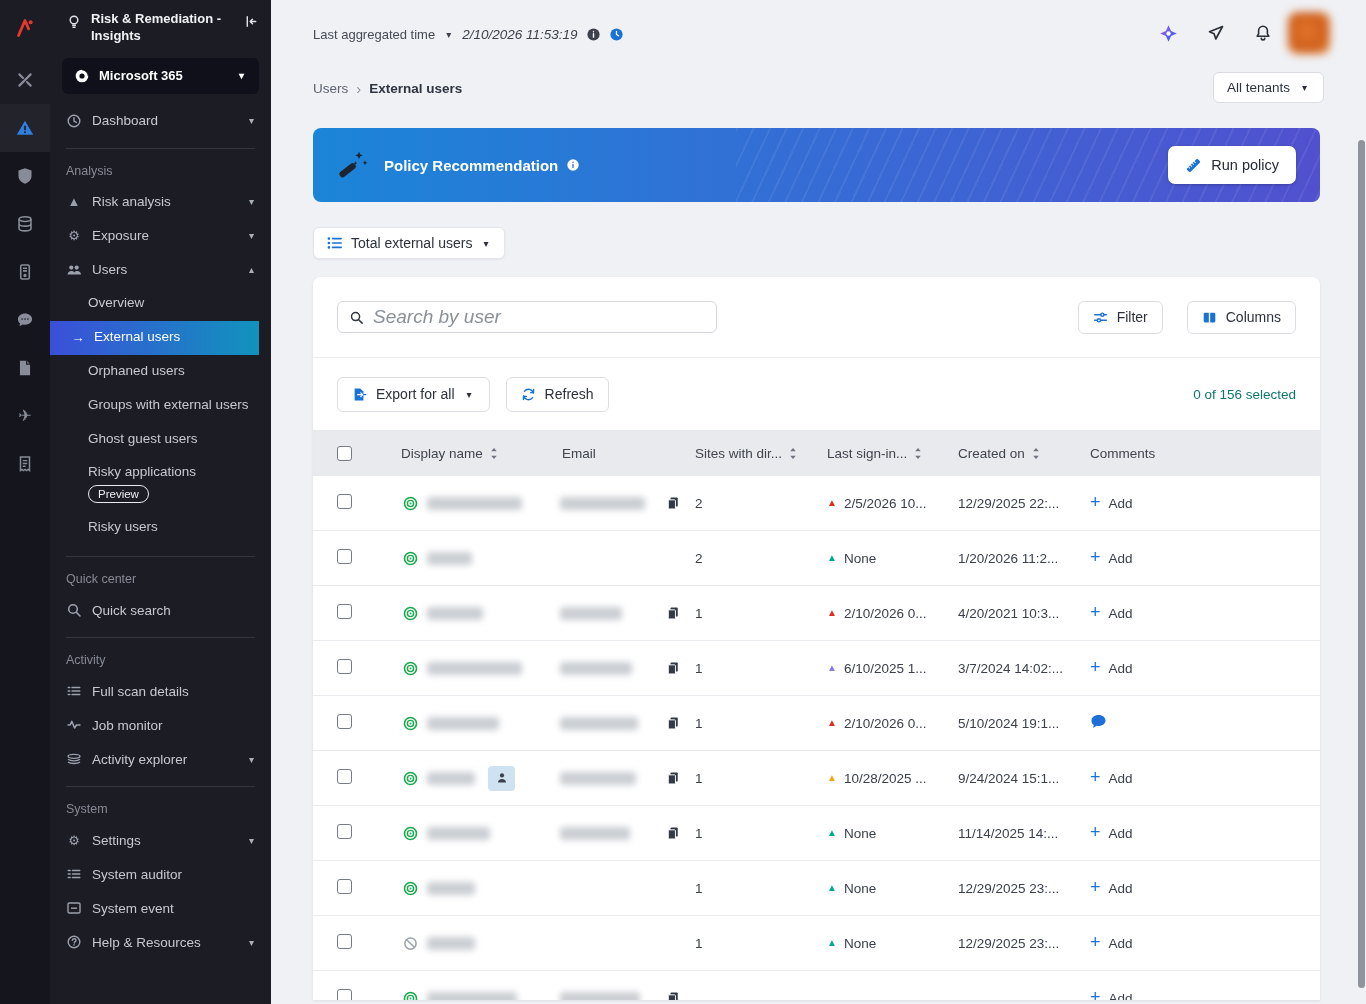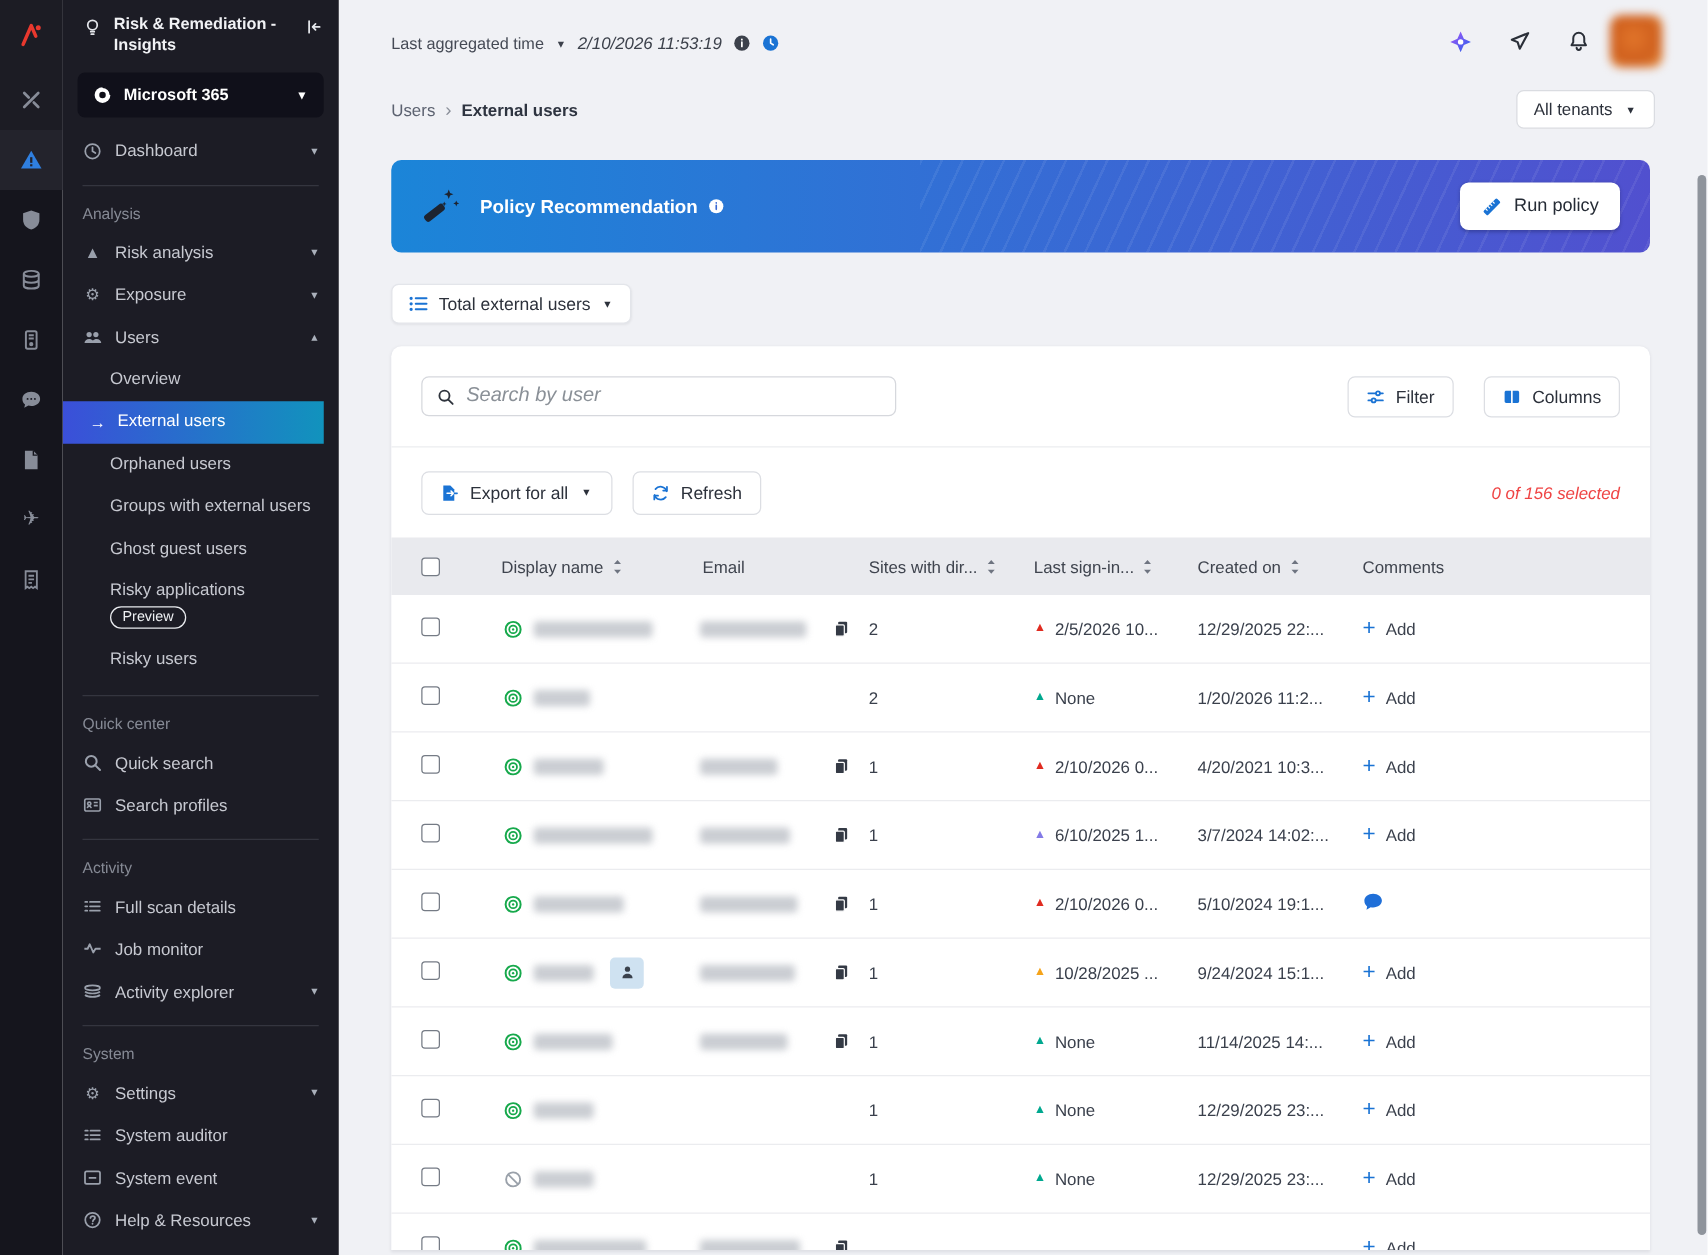--- a/index.html
+++ b/index.html
@@ -76,28 +76,28 @@
   
   .view-btn { position:absolute; left:42px; top:227px; height:32px; background:#fff; border:1px solid #e3e5ea; border-radius:6px; box-shadow:0 1px 2px rgba(0,0,0,.06); display:flex; align-items:center; gap:8px; padding:0 13px; font-size:14px; color:#2c313b; cursor:pointer; }
   .view-btn .ic { color:#1a73d4; }
   .view-btn .chev { color:#2c313b; }
 
   
   .card { position:absolute; left:42px; top:277px; width:1007px; height:723px; background:#fff; border-radius:8px 8px 0 0; box-shadow:0 1px 3px rgba(26,26,46,.09); overflow:hidden; }
   .search-row { height:81px; display:flex; align-items:center; padding:0 24px; border-bottom:1px solid #ecedf0; }
   .search-box { width:380px; height:32px; border:1px solid #d6d8dd; border-radius:6px; display:flex; align-items:center; gap:9px; padding:0 11px; }
   .search-box .ic { color:#2f343d; width:15px; height:15px; }
-  .search-box input { border:none; outline:none; flex:1; font-family:inherit; font-size:16px; font-style:italic; color:#3a404c; background:transparent; }
+  .search-box input { border:none; outline:none; flex:1; font-family:inherit; font-size:19px; font-style:italic; color:#3a404c; background:transparent; }
   .search-box input::placeholder { color:#8a9097; font-style:italic; }
   .btn { height:33px; background:#fff; border:1px solid #dcdee3; border-radius:6px; display:flex; align-items:center; gap:9px; padding:0 14px; font-size:14px; color:#2c313b; font-family:inherit; cursor:pointer; }
   .btn .ic { color:#1a73d4; width:15px; height:15px; }
   .right-btns { margin-left:auto; display:flex; gap:24px; }
   .export-row { height:72px; display:flex; align-items:center; gap:16px; padding:0 24px; }
   .export-row .btn { height:35px; }
-  .selected-note { margin-left:auto; font-style:italic; color:#ef4444; }
+  .selected-note { margin-left:auto; color:#0f766e; }
 
   
   .grid { display:grid; grid-template-columns:66px 181px 135px 132px 131px 132px 1fr; align-items:center; }
   .thead { height:46px; background:#e9eaee; color:#3f444e; }
   .hcell { display:flex; align-items:center; gap:6px; }
   .sort { width:10px; height:13px; color:#6e7480; display:inline-flex; cursor:pointer; }
   .sort svg { width:100%; height:100%; }
   .pad-check { padding-left:24px; }
   .pad-name { padding-left:22px; }
   .pad-email { padding-left:2px; }
@@ -300,30 +300,20 @@
       <div class="side-section-label">Quick center</div>
       <div class="side-item">
         <span class="ic">
           <svg viewBox="0 0 16 16" fill="none" stroke="currentColor" stroke-width="1.6" stroke-linecap="round">
             <circle cx="7" cy="7" r="4.3"></circle>
             <path d="M10.3 10.3L14 14"></path>
           </svg>
         </span>
         <span class="side-label">Quick search</span>
       </div>
-      <div class="side-item">
-        <span class="ic">
-          <svg viewBox="0 0 16 16" fill="none" stroke="currentColor" stroke-width="1.3">
-            <rect x="1.8" y="3.2" width="12.4" height="9.6" rx="1.2"></rect>
-            <circle cx="5.4" cy="7" r="1.3"></circle>
-            <path d="M3.8 10.5c.3-1 .9-1.5 1.6-1.5s1.3.5 1.6 1.5M9 6h3.2M9 8.5h3.2"></path>
-          </svg>
-        </span>
-        <span class="side-label">Search profiles</span>
-      </div>
       <div class="side-divider"></div>
       <div class="side-section-label">Activity</div>
       <div class="side-item">
         <span class="ic">
           <svg viewBox="0 0 16 16" stroke="currentColor" stroke-width="1.4" stroke-linecap="round">
             <path d="M2.2 4.5h1.6M2.2 8h1.6M2.2 11.5h1.6M6 4.5h7.8M6 8h7.8M6 11.5h7.8"></path>
           </svg>
         </span>
         <span class="side-label">Full scan details</span>
       </div>

